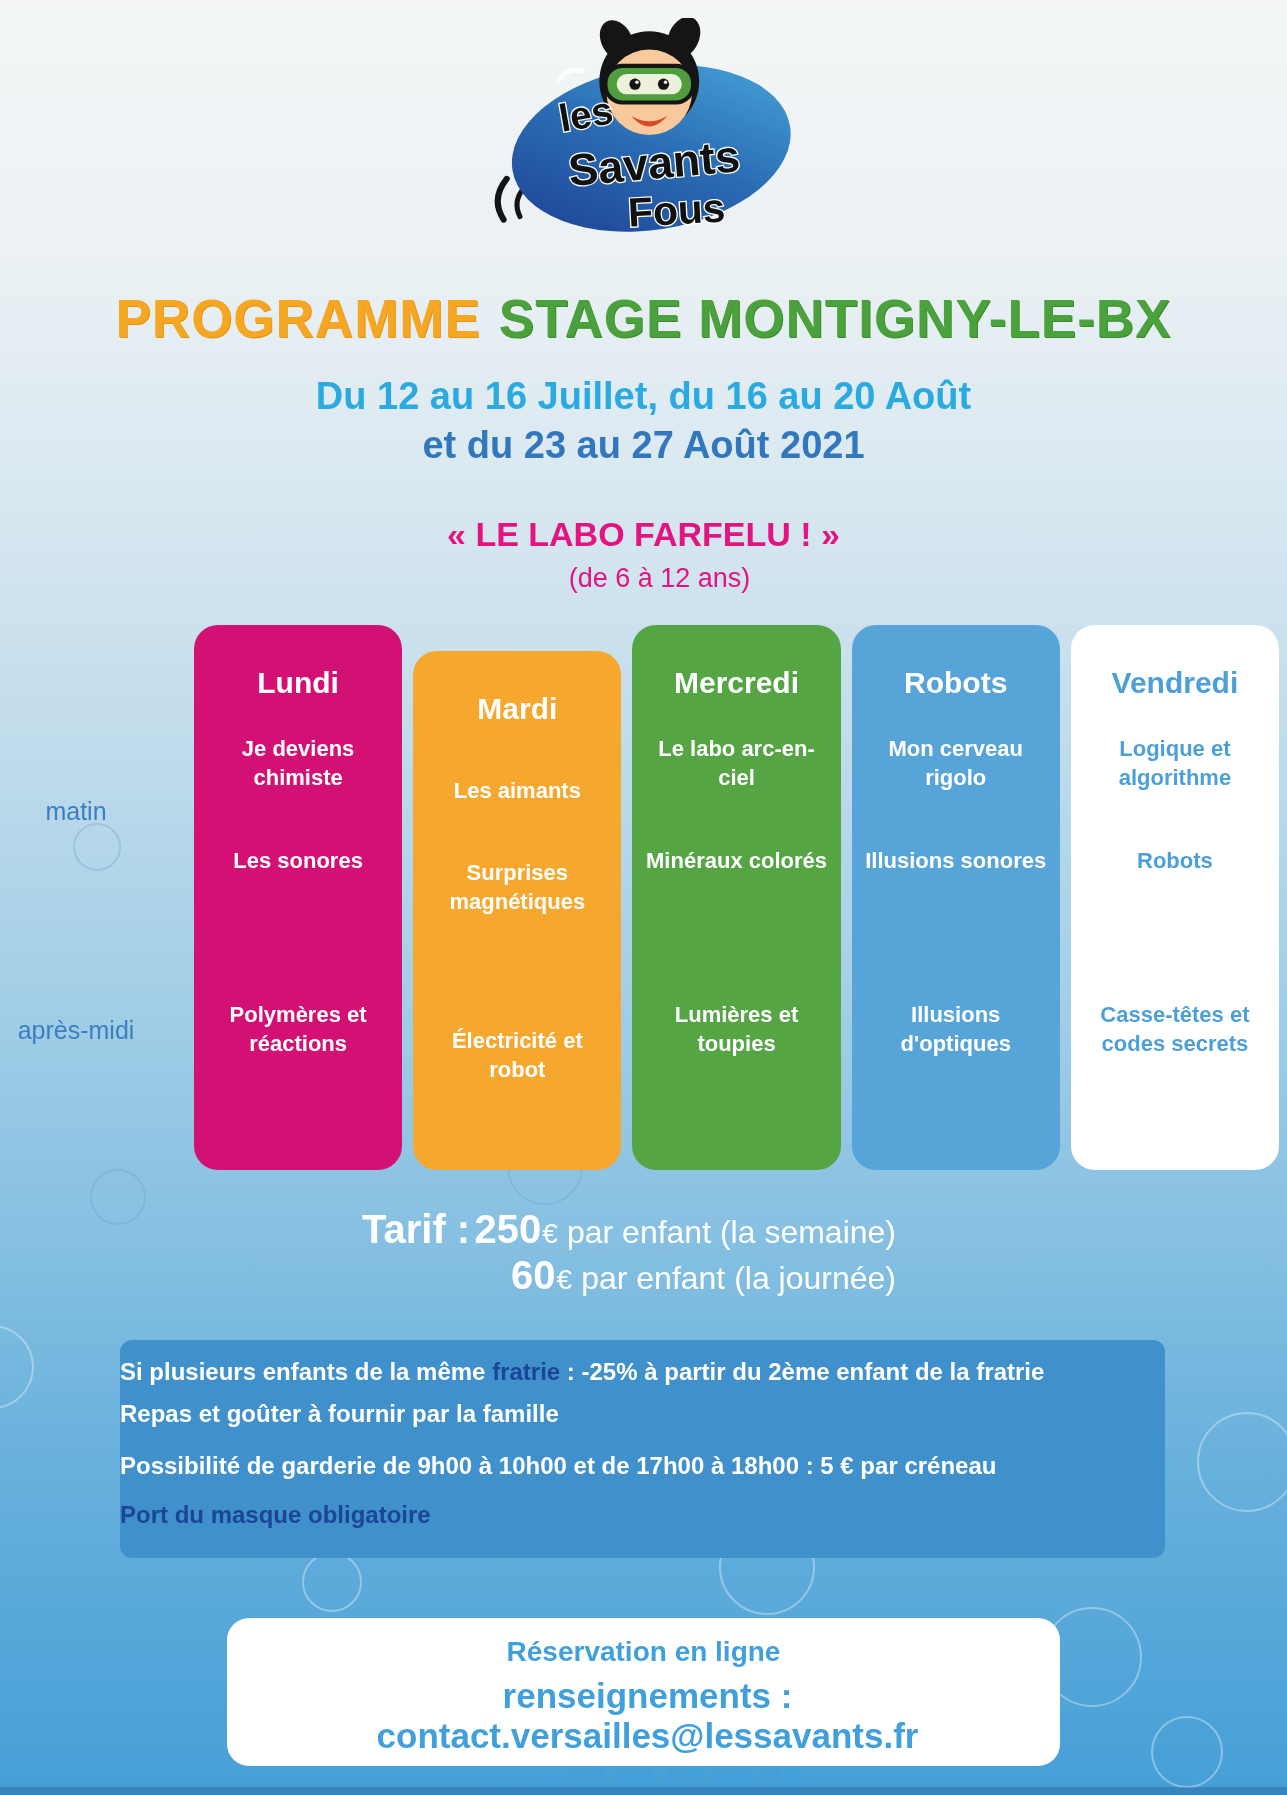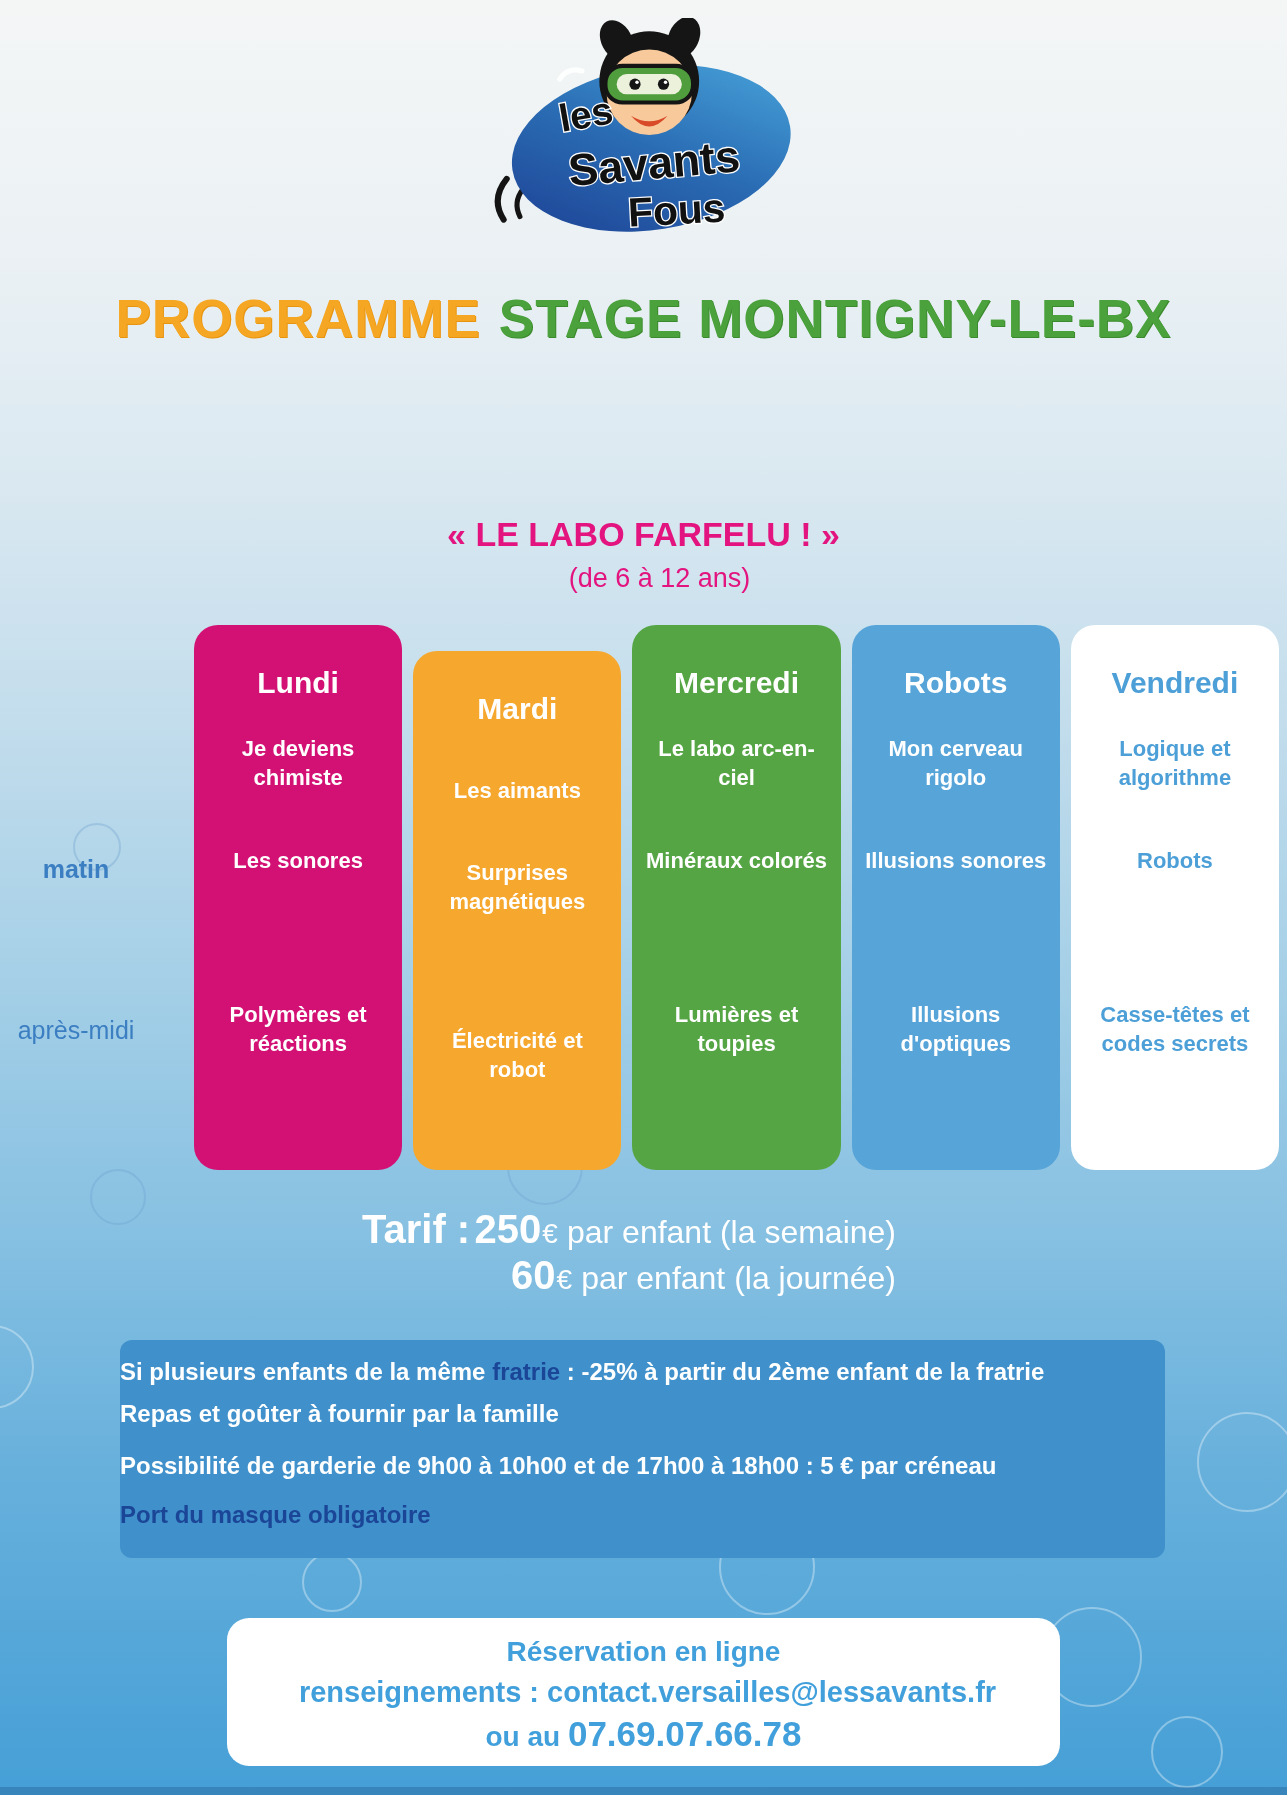--- a/index.html
+++ b/index.html
@@ -36,21 +36,21 @@
   .d1 { color:#2baae2; }
   .d2 { color:#3177be; }
 
   .labo { position:absolute; left:0; top:515px; width:100%; text-align:center;
           color:#e3147f; font-weight:bold; font-size:34px; }
   .age  { position:absolute; left:16px; top:563px; width:100%; text-align:center;
           color:#e3147f; font-size:27px; }
 
   .rowlabel { position:absolute; left:8px; width:136px; text-align:center;
               color:#3b7ec2; font-size:25px; }
-  .matin     { top:855px;font-weight:bold; }
+  .matin     { top:797px; }
   .apresmidi { top:1016px; }
 
   .columns {
     position:absolute; left:152px; top:625px; width:1085px; height:545px;
     display:flex; gap:11px;padding-left:42px;
   }
   .col {
     flex:1 1 0; border-radius:24px; color:#fff;
     display:flex; flex-direction:column; align-items:stretch;
     padding-top:26px; box-sizing:border-box;
@@ -81,21 +81,21 @@
   .ib-l2 { margin-top:14px; }
   .ib-l3 { margin-top:24px; }
   .ib-l4 { margin-top:21px; color:#1b4596; }
 
   .contactbox {
     position:absolute; left:227px; top:1618px; width:833px; height:148px;
     background:#ffffff; border-radius:22px; box-sizing:border-box;
     color:#41a0db; text-align:center; font-weight:bold;
   }
   .cb-l1 { margin-top:18px; font-size:28px; }
-  .cb-l2 { margin-top:8px;  font-size:29px;margin-left:8px; }
+  .cb-l2 { margin-top:8px;  font-size:35px;margin-left:8px; }
   .cb-l3 { margin-top:5px;  font-size:28px; }
   .cb-phone { font-size:35px; }
 
   .bottom-strip { position:absolute; left:0; bottom:0; width:100%; height:8px;
                   background:rgba(26,74,128,0.30); }
 </style>
 </head>
 <body>
 
 <div class="page">
@@ -143,20 +143,24 @@
       <text x="92" y="112" font-size="38" transform="rotate(-10 92 112)">les</text>
       <text x="100" y="165" font-size="44" transform="rotate(-5 100 165)">Savants</text>
       <text x="158" y="205" font-size="40" transform="rotate(-3 158 205)">Fous</text>
     </g>
   </svg>
 
   <div class="title">
     <span class="t-orange">PROGRAMME</span><span class="t-green">STAGE MONTIGNY-LE-BX</span>
   </div>
 
+  <div class="dates">
+    <div class="d1">Du 12 au 16 Juillet, du 16 au 20 Août</div>
+    <div class="d2">et du 23 au 27 Août 2021</div>
+  </div>
 
   <div class="labo">« LE LABO FARFELU ! »</div>
   <div class="age">(de 6 à 12 ans)</div>
 
   <div class="rowlabel matin">matin</div>
   <div class="rowlabel apresmidi">après-midi</div>
 
   <div class="columns">
 
     <div class="col" style="background: rgb(211, 17, 117); color: rgb(255, 255, 255);">

